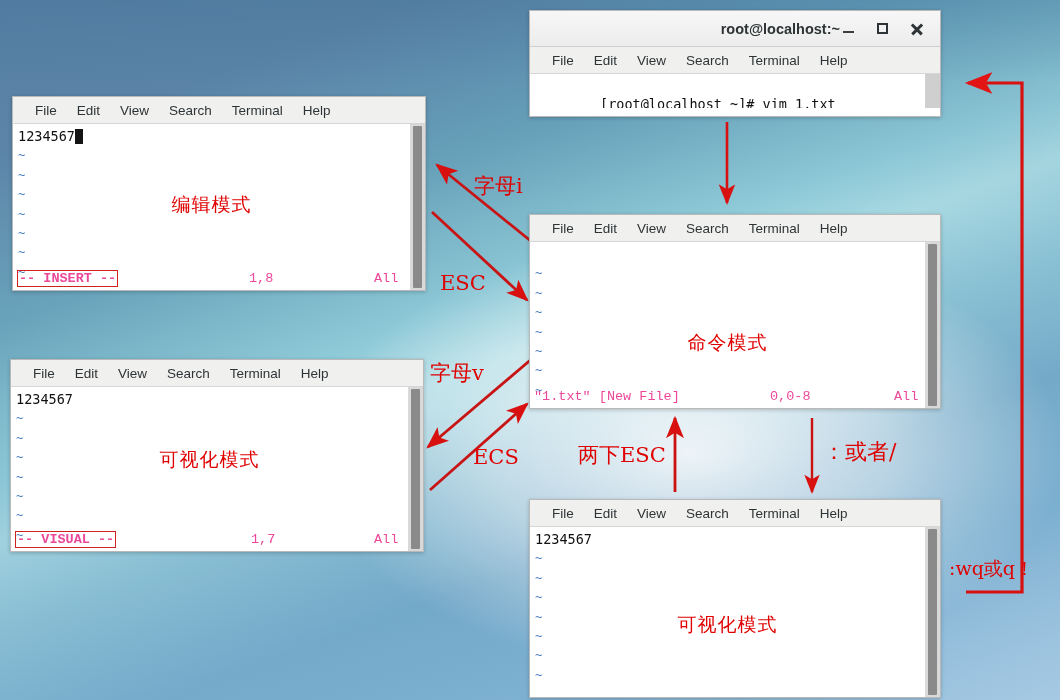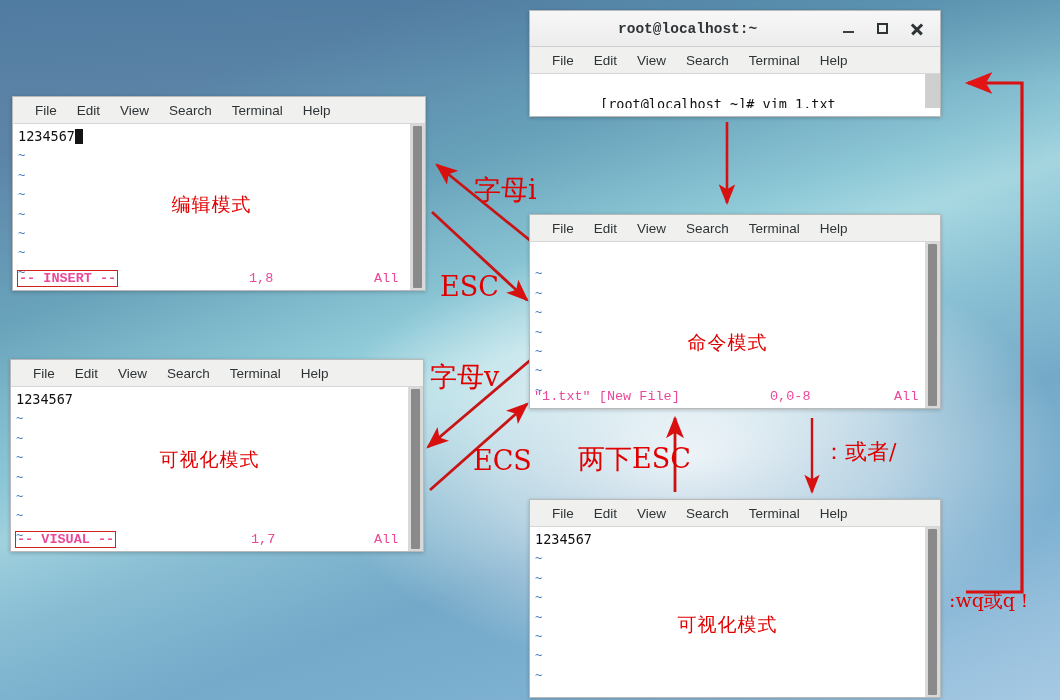--- a/index.html
+++ b/index.html
@@ -50,24 +50,23 @@
     box-shadow: 0 1px 4px rgba(0,0,0,0.22);
   }
   .titlebar {
     height: 36px;
     background: linear-gradient(to bottom, #f7f7f7, #ececec);
     border-bottom: 1px solid #cfcfcf;
     display: flex; align-items: center;
     position: relative;
   }
   .title-text {
-    flex: 1; text-align: left;
+    flex: 1; text-align: right;
     font-size: 14.5px; font-weight: bold; color: #2e3436;
-    padding-left: 88px;
-    font-family: Liberation Mono, monospace;
+    padding-left: 39px;
   }
   .win-btns { display: flex; align-items: center; gap: 18px; padding-right: 16px; }
   .win-btn {
     width: 16px; height: 16px;
     display: flex; align-items: center; justify-content: center;
     color: #2e3436;
     font-size: 13px; line-height: 1;
   }
   .btn-min { width: 11px; height: 2px; background: #3a3f41; margin-top: 6px; }
   .btn-max { width: 11px; height: 11px; border: 2.5px solid #2e3436; }
@@ -169,21 +168,21 @@
   
   #arrows {
     position: absolute; left: 0; top: 0;
     width: 1060px; height: 700px;
     pointer-events: none;
   }
   .anno {
     position: absolute;
     color: #e00000;
     font-family: "DejaVu Serif", serif;
-    font-size: 27px;
+    font-size: 21px;
     white-space: nowrap;
     pointer-events: none;
   }
 </style>
 </head>
 <body>
 
 <div id="stage">
 
   <svg id="arrows" viewBox="0 0 1060 700">
@@ -212,21 +211,21 @@
 
     <polyline points="966,592 1022,592 1022,83 968,83" fill="none" stroke="#d81010" stroke-width="3.2" marker-end="url(#ah2)"></polyline>
   </svg>
 
   <div class="anno" style="left:474px; top:172px;">字母i</div>
   <div class="anno" style="left:440px; top:271px;">ESC</div>
   <div class="anno" style="left:430px; top:359px;text-align:right;">字母v</div>
   <div class="anno" style="left:473px; top:445px;">ECS</div>
   <div class="anno" style="left:578px; top:441px;">两下ESC</div>
   <div class="anno" style="left:823px; top:437px; font-size:22px;">：或者/</div>
-  <div class="anno" style="left:949px; top:556px; font-size:19px;margin-top:32px;">:wq或q！</div>
+  <div class="anno" style="left:949px; top:556px; font-size:19px;">:wq或q！</div>
 
   <div class="term" id="win-shell">
     <div class="titlebar">
       <div class="title-text">root@localhost:~</div>
       <div class="win-btns">
         <div class="win-btn">
             <div class="btn-min"></div>
           </div>
         <div class="win-btn">
             <div class="btn-max"></div>

